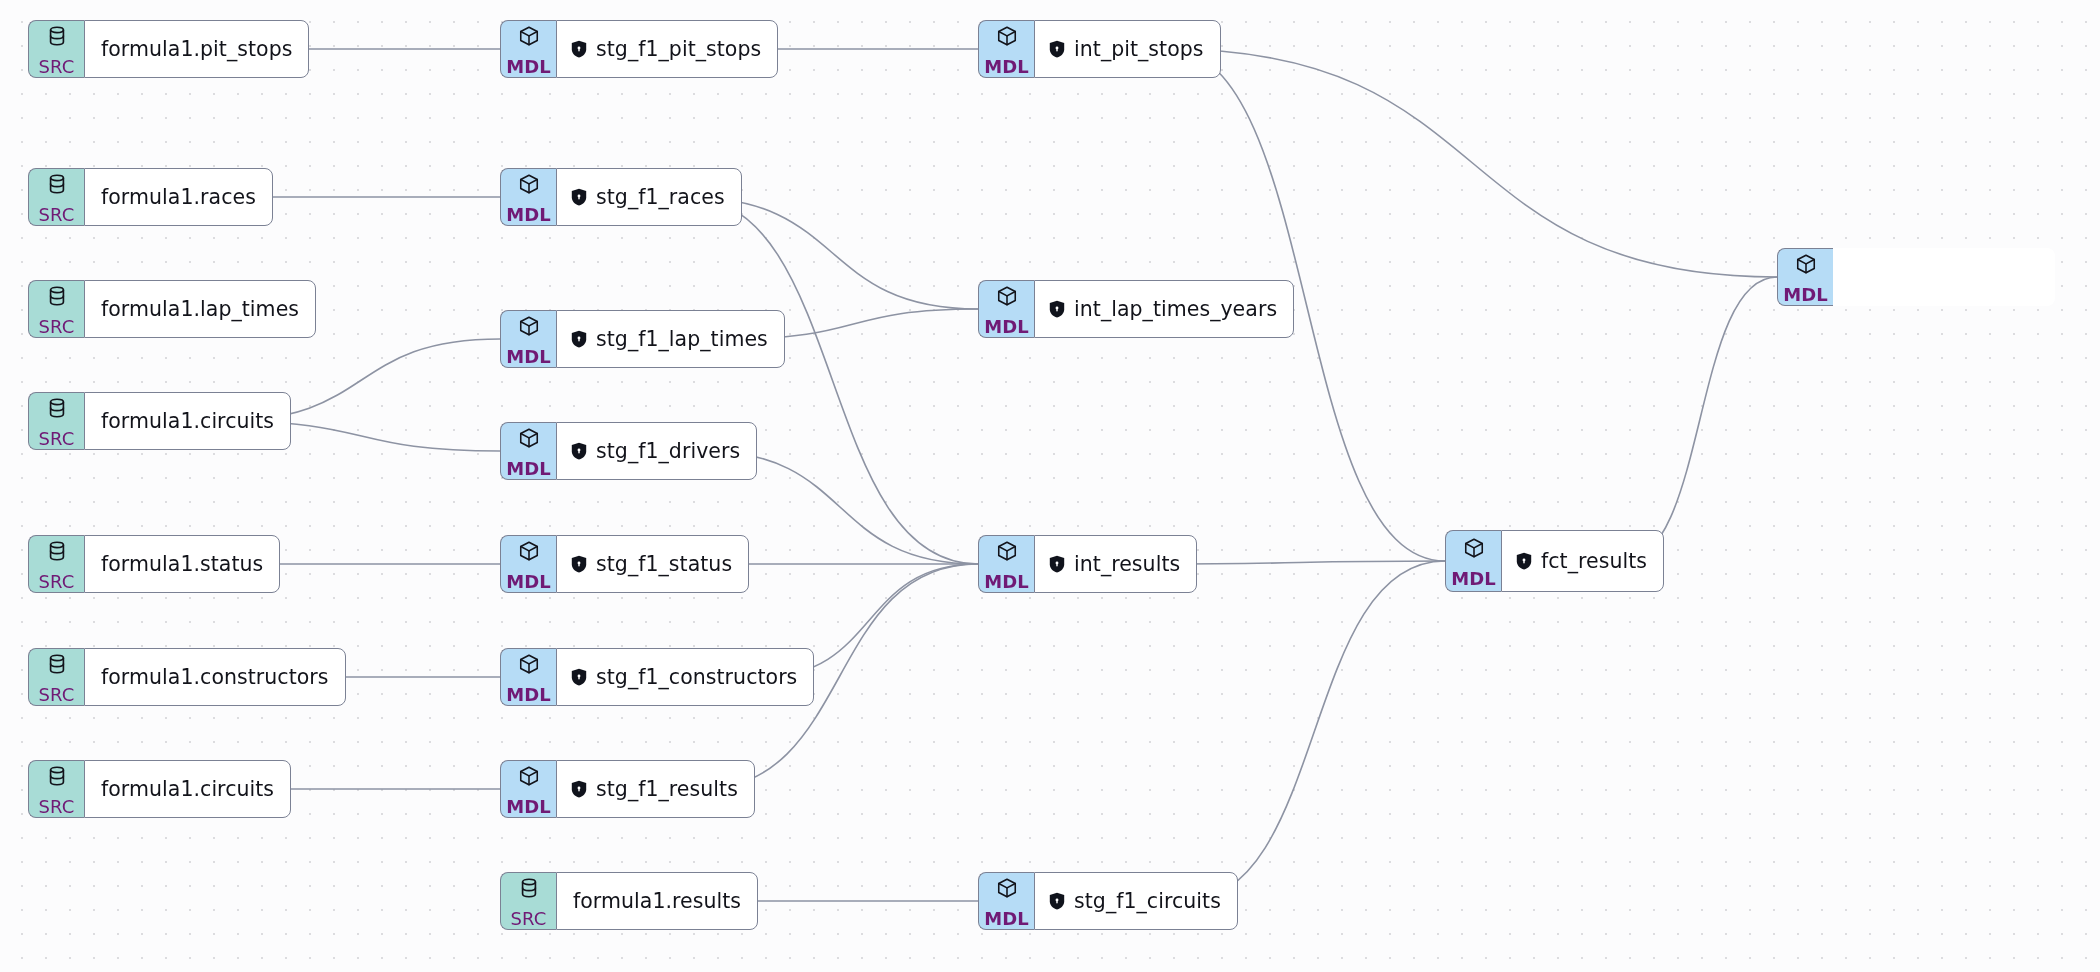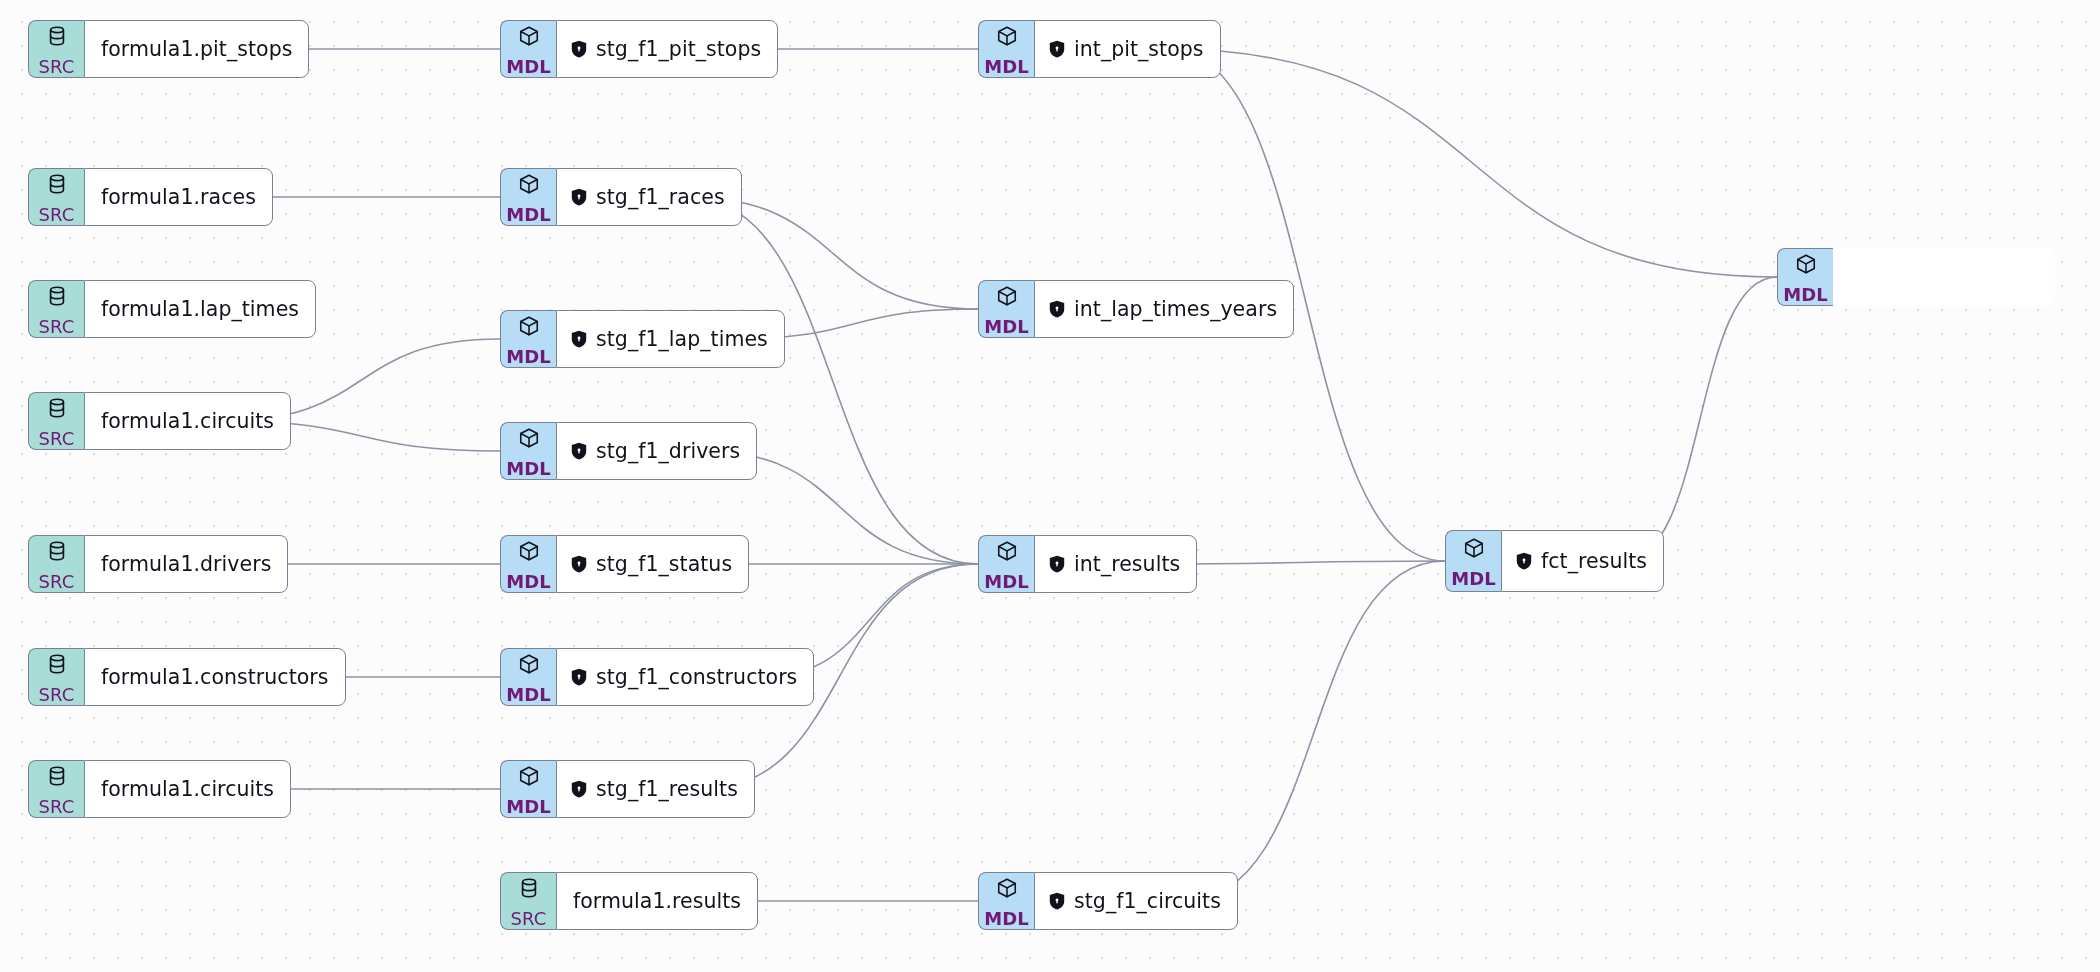--- a/index.html
+++ b/index.html
@@ -186,21 +186,21 @@
   <span class="badge-icon">
     <svg viewBox="0 0 24 24" width="22" height="22" fill="none" stroke="#12131a" stroke-width="1.8" stroke-linecap="round" stroke-linejoin="round">
       <ellipse cx="12" cy="5.4" rx="7" ry="2.9"></ellipse>
       <path d="M5 5.4v13.2c0 1.6 3.13 2.9 7 2.9s7-1.3 7-2.9V5.4"></path>
       <path d="M5 12c0 1.6 3.13 2.9 7 2.9s7-1.3 7-2.9"></path>
     </svg>
   </span>
 <span class="badge-text">SRC</span>
         </div>
         <div class="node-body">
-          <span class="node-label">formula1.drivers</span>
+          <span class="node-label">formula1.status</span>
         </div>
       </div>
       <div class="node src" style="left: 28px; top: 648px; width: 245px; height: 58px;">
         <div class="node-badge">
   <span class="badge-icon">
     <svg viewBox="0 0 24 24" width="22" height="22" fill="none" stroke="#12131a" stroke-width="1.8" stroke-linecap="round" stroke-linejoin="round">
       <ellipse cx="12" cy="5.4" rx="7" ry="2.9"></ellipse>
       <path d="M5 5.4v13.2c0 1.6 3.13 2.9 7 2.9s7-1.3 7-2.9V5.4"></path>
       <path d="M5 12c0 1.6 3.13 2.9 7 2.9s7-1.3 7-2.9"></path>
     </svg>

